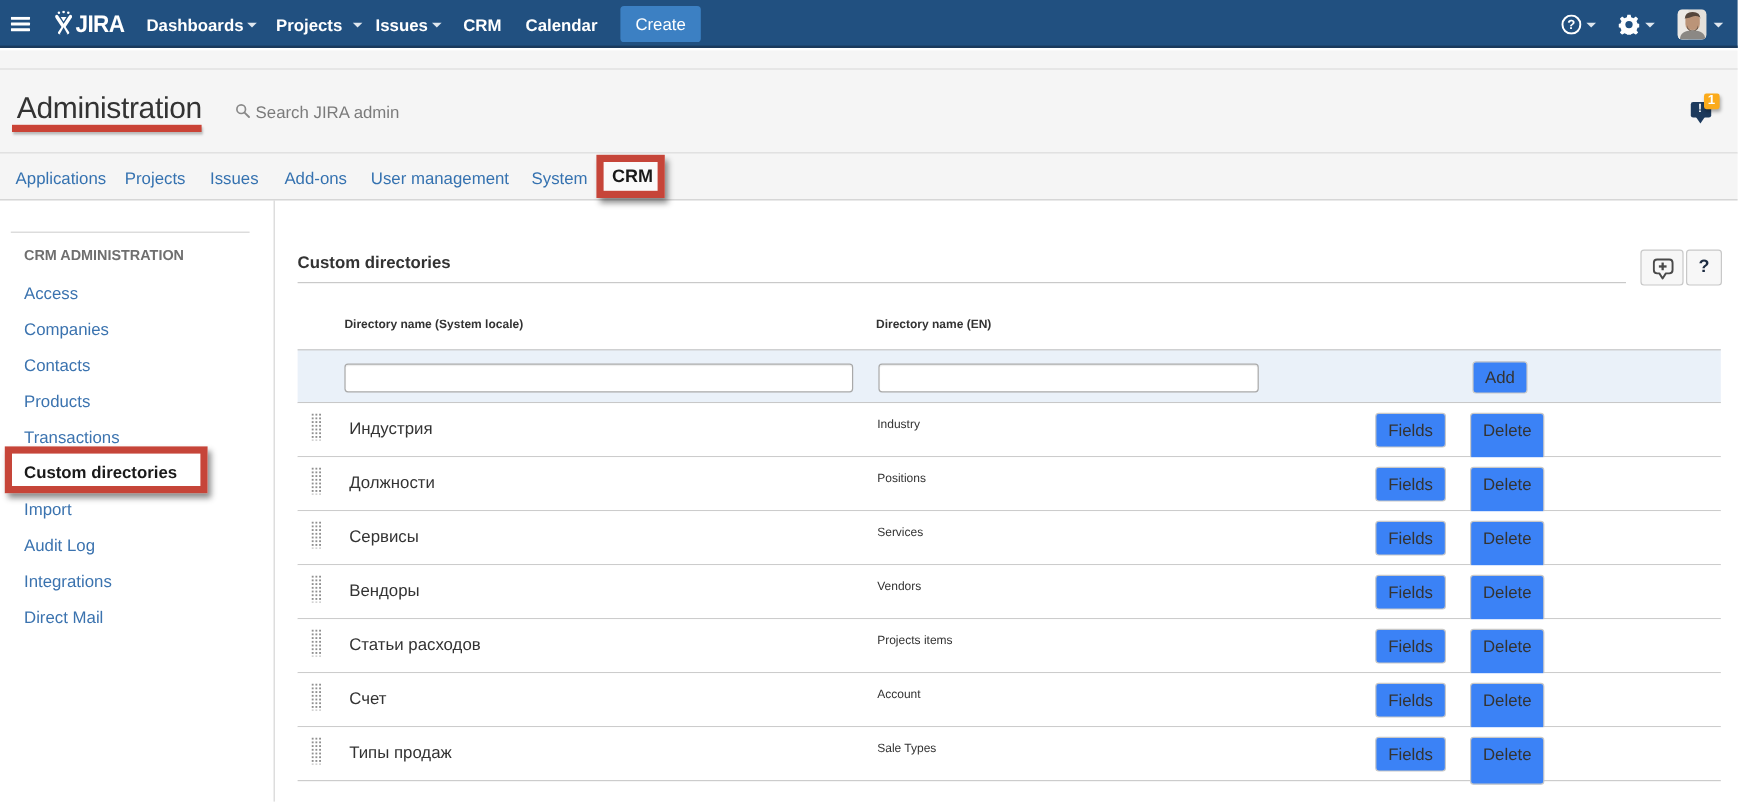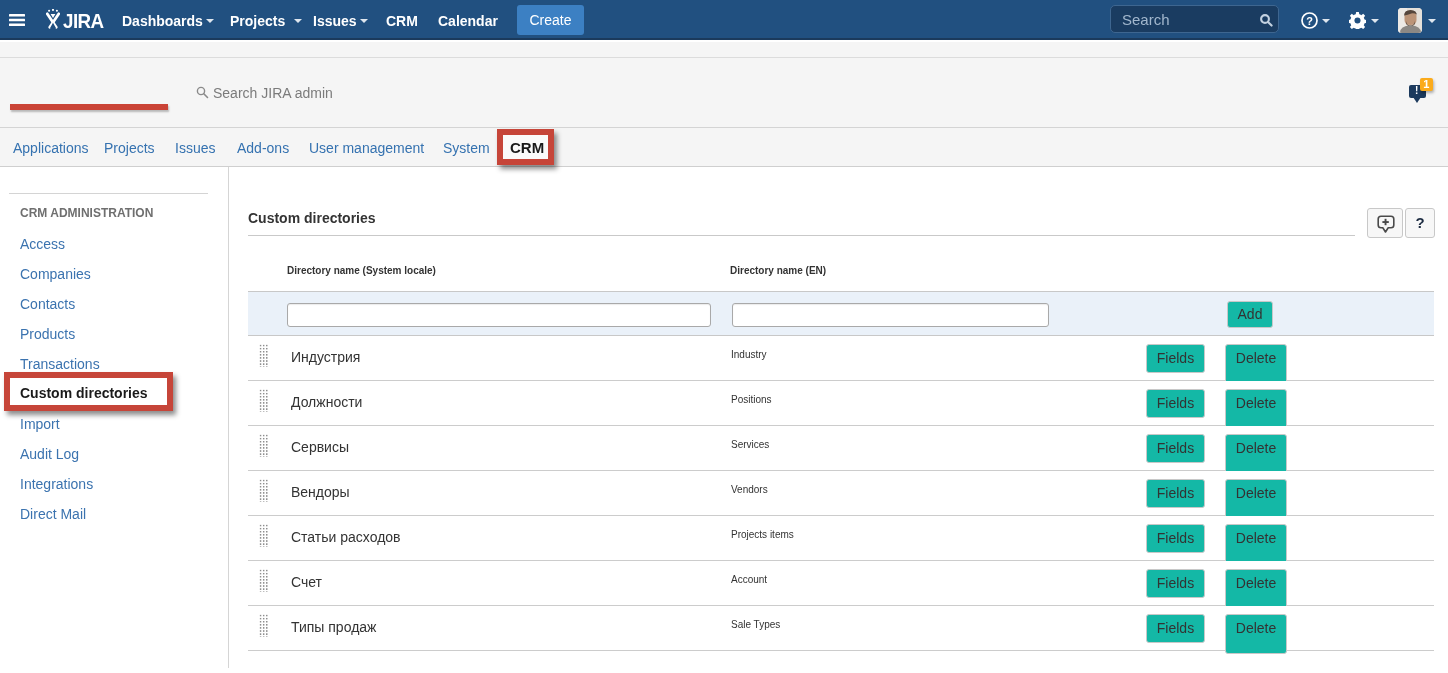--- a/index.html
+++ b/index.html
@@ -43,21 +43,21 @@
   #cdlink { position:absolute; left:20px; top:385px; font-size:14px; font-weight:bold; color:#1a1a1a; }
   
   #maintitle { position:absolute; left:248px; top:210px; font-size:14px; font-weight:bold; color:#333; }
   #mainhr { position:absolute; left:248px; top:235px; width:1107px; height:1px; background:#c9c9c9; }
   .toolbtn { position:absolute; top:208px; height:30px; background:#f7f7f7;
     border:1px solid #c8c8c8; border-radius:3px; }
   .colhead { position:absolute; top:265px; font-size:10px; font-weight:bold; color:#333; white-space:nowrap; }
   #bluerow { position:absolute; left:248px; top:291px; width:1186px; height:45px; background:#eaf1f9; border-top:1px solid #c8c8c8; border-bottom:1px solid #c8c8c8; }
   .tinput { position:absolute; top:11px; height:24px; background:#fff; border:1px solid #a9a9a9;
     border-radius:3px; box-shadow:inset 0 1px 1px rgba(0,0,0,0.08); }
-  .auibtn { position:absolute; background:#14b8a6; border:1px solid #c8c8c8; border-radius:3px;
+  .auibtn { position:absolute; background:#3b82f6; border:1px solid #c8c8c8; border-radius:3px;
     color:#333; font-size:14px; text-align:center; }
   .drow { position:absolute; left:248px; width:1186px; height:45px; border-bottom:1px solid #cccccc; background:#fff; }
   .dhandle { position:absolute; left:11px; top:8px; width:9px; height:23px;
     background-image:radial-gradient(circle, #8f8f8f 0.8px, rgba(0,0,0,0) 1px);
     background-size:3.1px 3.1px; }
   .dname { position:absolute; left:43px; top:13px; font-size:14px; color:#333; }
   .den { position:absolute; left:483px; top:13px; font-size:10px; color:#333; }
   .fieldsbtn { left:898px; top:8px; width:59px; height:29px; line-height:27px; }
   .deletebtn { left:977px; top:8px; width:62px; height:40px; line-height:27px; }
 </style>
@@ -82,27 +82,20 @@
   <div class="navtxt" style="left:63px;top:10px;font-size:20px;font-weight:bold;letter-spacing:-0.6px;transform:scaleX(0.94);transform-origin:left top">JIRA</div>
   <div class="navtxt" style="left:122px">Dashboards</div>
     <div class="caret" style="left:206px"></div>
   <div class="navtxt" style="left:230px">Projects</div>
     <div class="caret" style="left:294px"></div>
   <div class="navtxt" style="left:313px">Issues</div>
     <div class="caret" style="left:360px"></div>
   <div class="navtxt" style="left:386px">CRM</div>
   <div class="navtxt" style="left:438px">Calendar</div>
   <div id="createbtn">Create</div>
-  <div id="searchbox">
-    <span>Search</span>
-    <svg class="abs" style="left:149px;top:8px" width="13" height="13" viewBox="0 0 13 13">
-      <circle cx="5" cy="5" r="3.9" fill="none" stroke="#c3d1e0" stroke-width="2.1"></circle>
-      <line x1="8" y1="8" x2="11.6" y2="11.6" stroke="#c3d1e0" stroke-width="2.1" stroke-linecap="round"></line>
-    </svg>
-  </div>
   <svg class="abs" style="left:1301px;top:12px" width="17" height="17" viewBox="0 0 17 17">
     <circle cx="8.5" cy="8.5" r="7.5" fill="none" stroke="#fff" stroke-width="1.7"></circle>
     <text x="8.5" y="12.5" font-size="11" font-weight="bold" fill="#fff" text-anchor="middle" font-family="Liberation Sans, sans-serif">?</text>
   </svg>
   <div class="caret" style="left:1322px"></div>
   <svg class="abs" style="left:1349px;top:12px" width="17" height="17" viewBox="0 0 19 19">
     <g fill="#fff">
       <path d="M8 0 h3 l0.5 2.6 a7 7 0 0 1 2.2 0.9 l2.2-1.5 2.1 2.1 -1.5 2.2 a7 7 0 0 1 0.9 2.2 l2.6 0.5 v3 l-2.6 0.5 a7 7 0 0 1 -0.9 2.2 l1.5 2.2 -2.1 2.1 -2.2-1.5 a7 7 0 0 1 -2.2 0.9 l-0.5 2.6 h-3 l-0.5-2.6 a7 7 0 0 1 -2.2-0.9 l-2.2 1.5 -2.1-2.1 1.5-2.2 a7 7 0 0 1 -0.9-2.2 l-2.6-0.5 v-3 l2.6-0.5 a7 7 0 0 1 0.9-2.2 l-1.5-2.2 2.1-2.1 2.2 1.5 a7 7 0 0 1 2.2-0.9 Z"></path>
       <circle cx="9.5" cy="9.5" r="3.4" fill="#215080"></circle>
     </g>
@@ -116,20 +109,21 @@
       <path d="M6 8 Q6 2 12.5 2 Q19 2 19 8 L19 6.5 Q15 4.5 12 6 Q9 7.5 6 7 Z" fill="#55463c"></path>
       <path d="M8 13 Q9 17.5 12.5 17.5 Q16 17.5 17 13 L17 16 Q15 18.5 12.5 18.5 Q10 18.5 8 16 Z" fill="#6d5a4c"></path>
       <path d="M2 25 Q2 17.5 12.5 17.5 Q23 17.5 23 25 Z" fill="#8b8884"></path>
     </svg>
   </div>
   <div class="caret" style="left:1428px"></div>
 </div>
 
 <div id="adminband">
   <div class="innerline"></div>
+  <div id="admintitle">Administration</div>
   <div id="redunderline"></div>
   <svg class="abs" style="left:196px;top:44px" width="13" height="13" viewBox="0 0 13 13">
     <circle cx="5" cy="5" r="3.6" fill="none" stroke="#8a8a8a" stroke-width="1.4"></circle>
     <line x1="7.8" y1="7.8" x2="11.5" y2="11.5" stroke="#8a8a8a" stroke-width="1.6" stroke-linecap="round"></line>
   </svg>
   <div id="adminsearch">Search JIRA admin</div>
   <div class="abs" style="left:1409px;top:43px;width:17px;height:13px;background:#1c3a5d;border-radius:2px"></div>
   <div class="abs" style="left:1413px;top:55px;width:0;height:0;border-left:4px solid transparent;border-right:4px solid transparent;border-top:6px solid #1c3a5d"></div>
   <div class="abs" style="left:1415px;top:43px;color:#fff;font-weight:bold;font-size:10px">!</div>
   <div class="abs" style="left:1420px;top:36px;width:12.5px;height:12.5px;background:#fbab1b;border-radius:2px;box-shadow:1px 2px 3px rgba(0,0,0,0.3);color:#fff;font-weight:bold;font-size:11px;text-align:center;line-height:12.5px">1</div>

